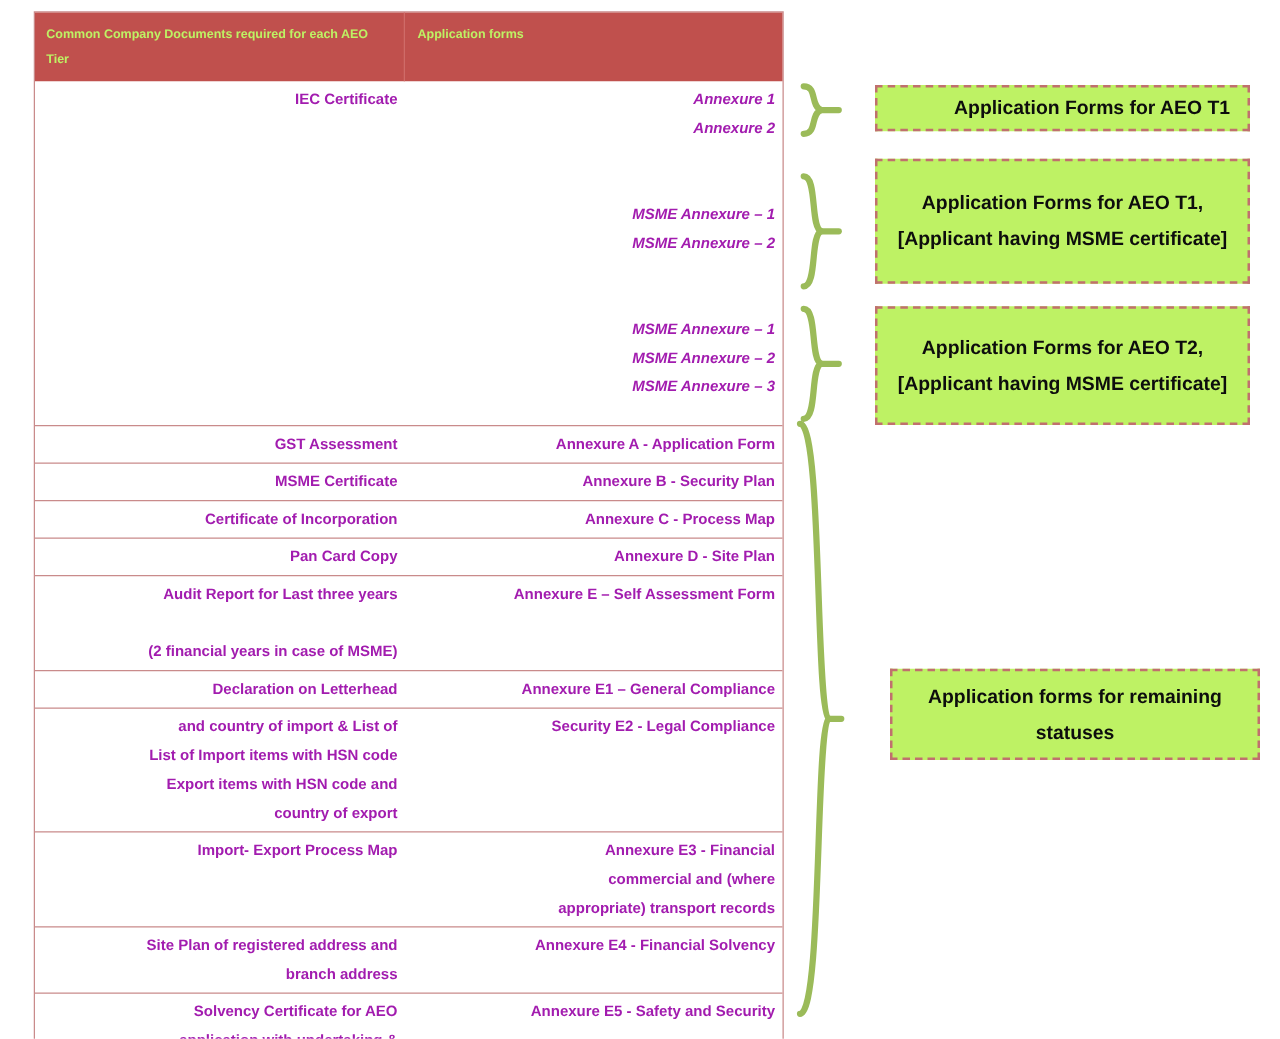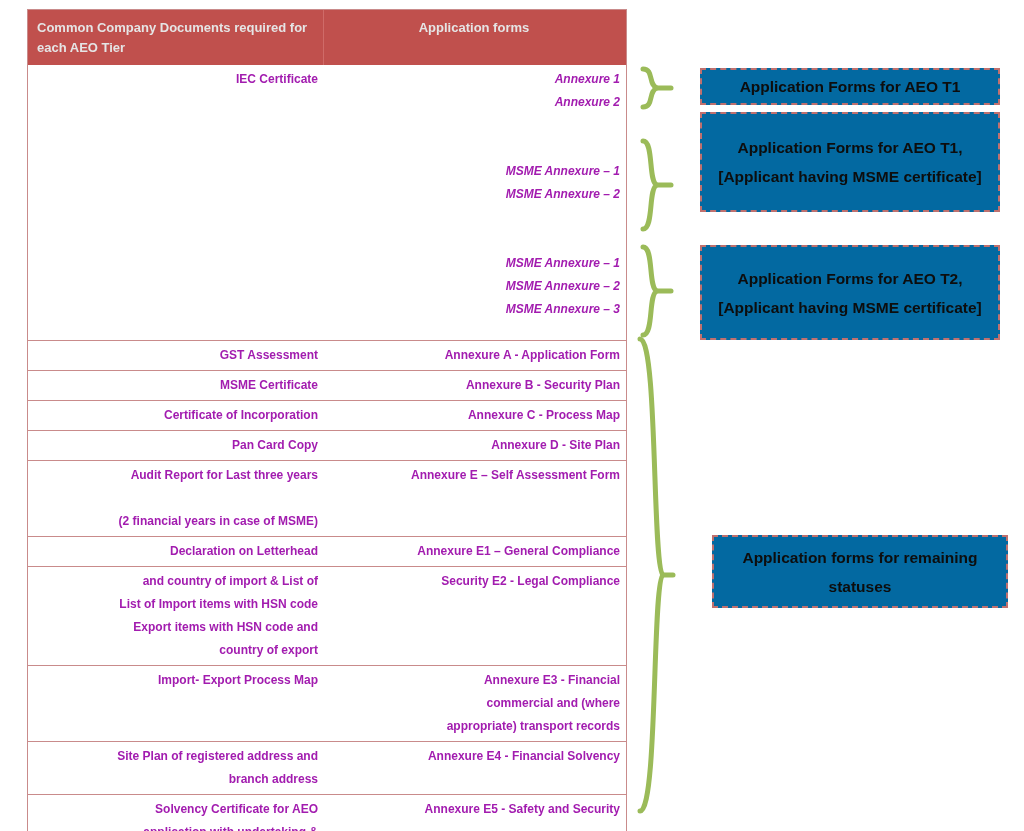--- a/index.html
+++ b/index.html
@@ -27,29 +27,29 @@
     box-sizing: border-box;
   }
 
   .thead-row {
     display: flex;
     background: #c0504d;
     height: 55px;
     box-sizing: border-box;
   }
   .th {
-    color: #e5e5e5;
+    color: #bef264;
     font-weight: bold;
-    font-size: 13px;
+    font-size: 10px;
     line-height: 20px;
     padding: 8px 12px 0 9px;
     box-sizing: border-box;
   }
   .th-left  { width: 296px; border-right: 1px solid #cf6b68; }
-  .th-right { width: 302px; padding-left: 10px; text-align: center; }
+  .th-right { width: 302px; padding-left: 10px; }
 
   .row {
     display: flex;
     box-sizing: border-box;
     border-top: 1px solid #c98b8b;
   }
   .row.first { border-top: none; }
   .cell {
     font-size: 12px;
     font-weight: bold;
@@ -80,23 +80,23 @@
   }
   .brace svg { display: block; overflow: visible; }
 
   
   .callout {
     position: absolute;
     border: 2px dashed #c0706e;
     box-sizing: border-box;
     display: flex;
     align-items: center;
-    justify-content: center;
+    justify-content: flex-end;
     text-align: center;
-    background: #0369a1;
+    background: #bef264;
   }
   .callout .ctext {
     font-size: 15.5px;
     font-weight: bold;
     line-height: 29px;
     color: #0d0d0d;
     padding: 0 14px;
   }
 </style>
 </head>
@@ -251,21 +251,21 @@
     <path d="M27 239 L 37 239" fill="none" stroke="#9BBB59" stroke-width="5" stroke-linecap="round"></path>
   </svg>
 </div>
 
 <div class="callout" style="left:700px; top:68px; width:300px; height:37px;">
   <div class="ctext">
     <span class="ln">Application Forms for AEO T1</span>
   </div>
 </div>
 
-<div class="callout" style="left:700px; top:112px; width:300px; height:100px;">
+<div class="callout" style="left:700px; top:127px; width:300px; height:100px;">
   <div class="ctext">
     <span class="ln">Application Forms for AEO T1,</span>
     <span class="ln">[Applicant having MSME</span>
     <span class="ln">certificate]</span>
   </div>
 </div>
 
 <div class="callout" style="left:700px; top:245px; width:300px; height:95px;">
   <div class="ctext">
     <span class="ln">Application Forms for AEO T2,</span>

